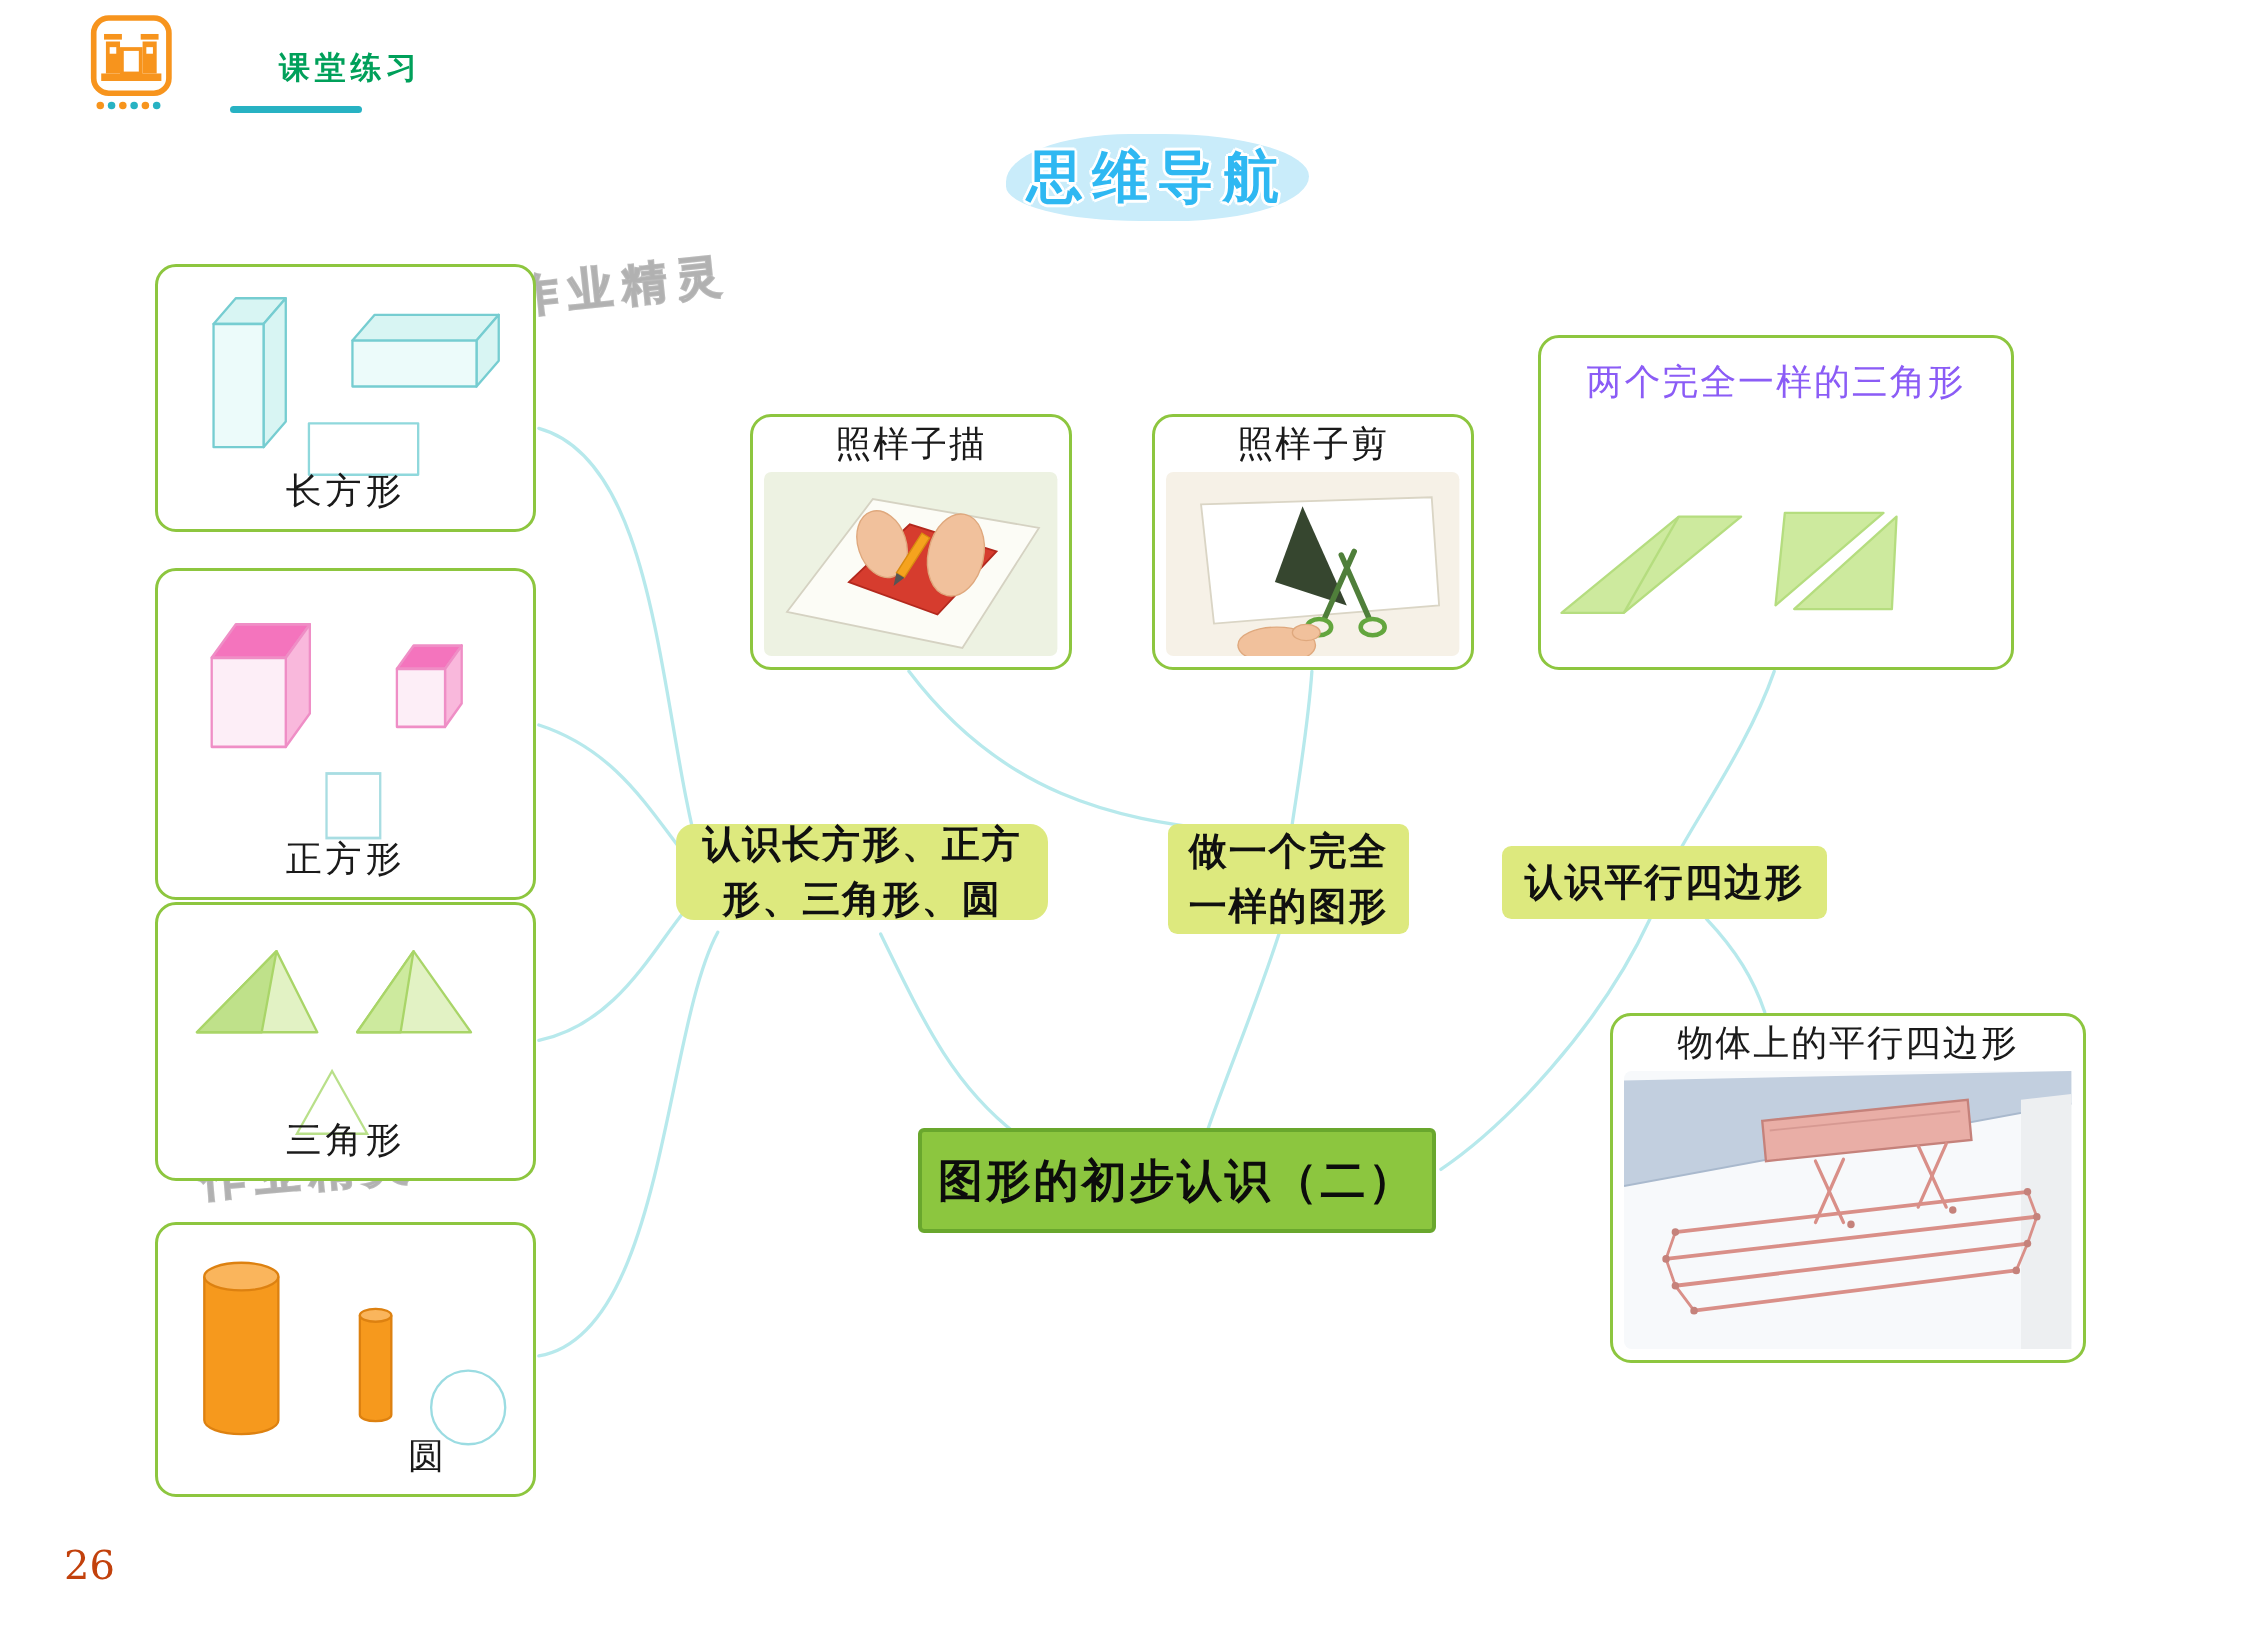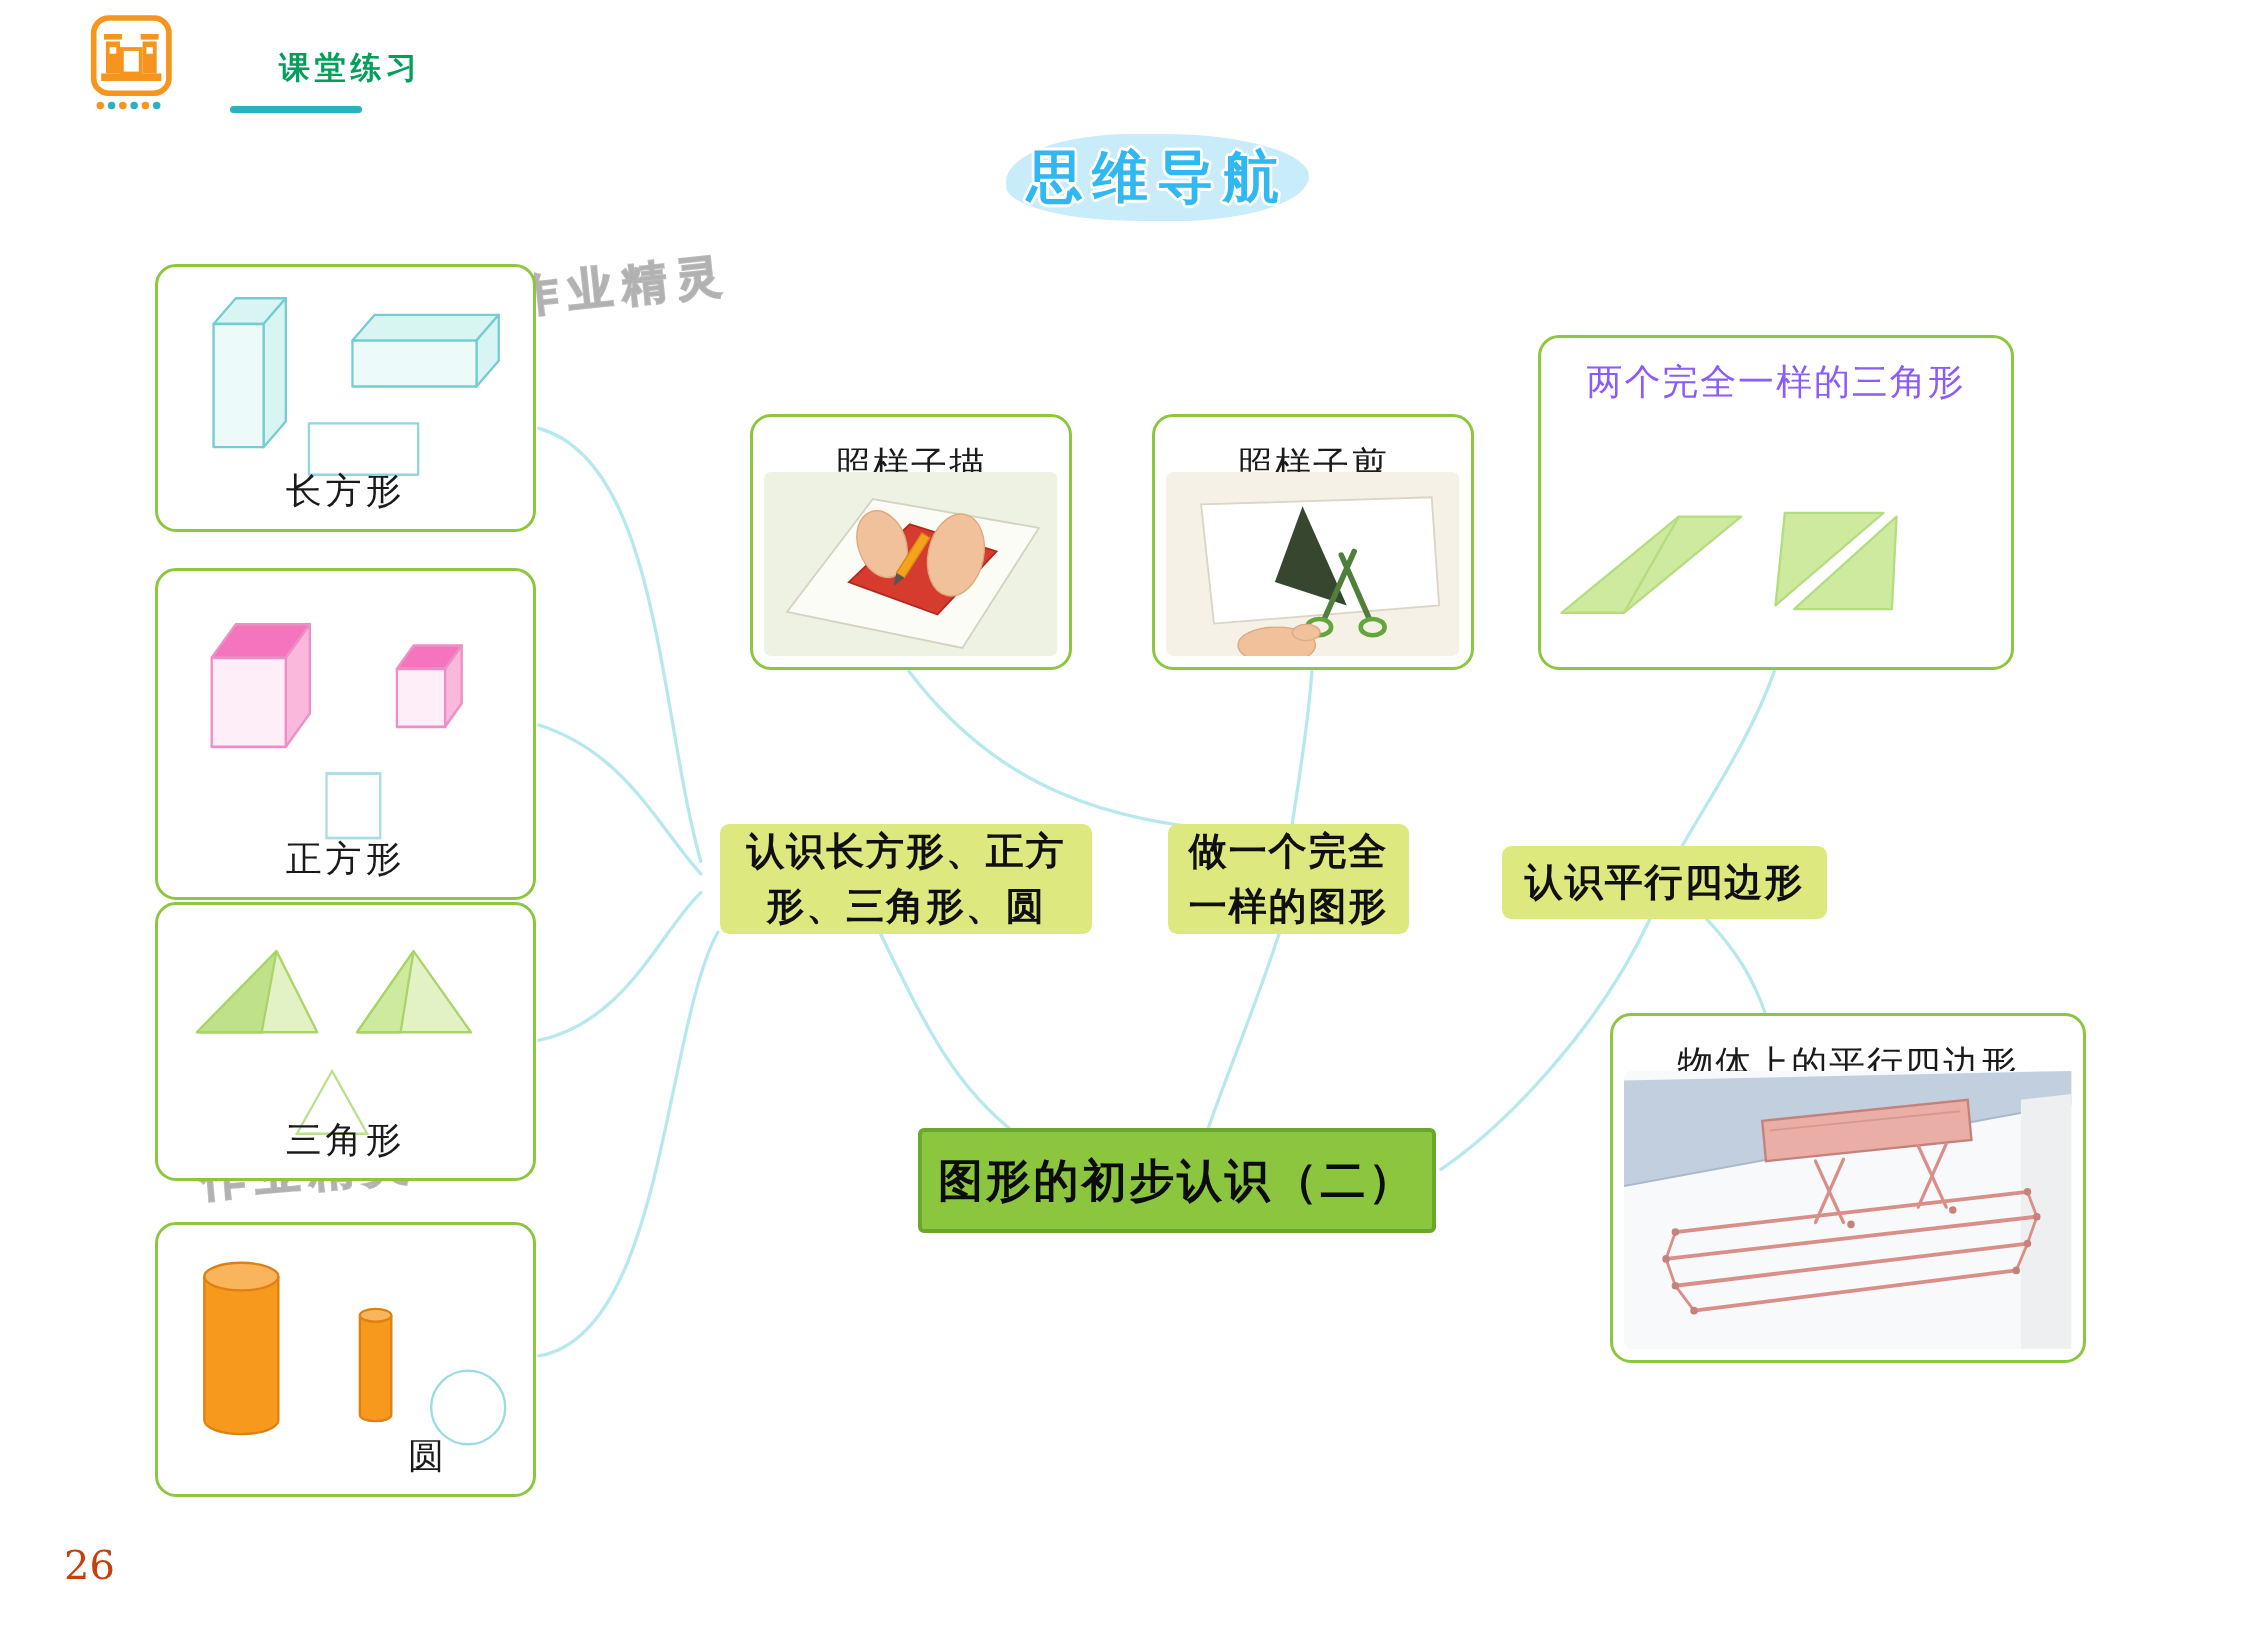--- a/index.html
+++ b/index.html
@@ -13,21 +13,21 @@
   #connectors{position:absolute;left:0;top:0;width:2266px;height:1644px;}
 
   
   .panel{position:absolute;background:#ffffff;border:3.8px solid #8dc63f;border-radius:21px;box-sizing:border-box;}
   .panel .shape-svg{position:absolute;left:0;top:0;width:100%;height:100%;}
   .panel .panel-label{position:absolute;bottom:13px;left:50%;transform:translateX(-50%);
       font-size:36px;color:#1a1a1a;letter-spacing:3.8px;white-space:nowrap;}
   .panel .panel-label.shift-right{left:72%;}
 
   
-  .photo-panel .photo-title{position:absolute;top:24px;left:50%;transform:translateX(-50%);
+  .photo-panel .photo-title{position:absolute;top:3px;left:50%;transform:translateX(-50%);
       font-size:36px;color:#1a1a1a;letter-spacing:1.9px;white-space:nowrap;}
   .photo-panel .photo-svg{position:absolute;left:11.3px;right:11.3px;top:55px;bottom:11.3px;width:calc(100% - 22.6px);height:calc(100% - 66px);}
 
   
   .caption-lines{position:absolute;top:17px;left:0;right:0;text-align:center;
       font-size:36px;line-height:1.5;color:#8b5cf6;letter-spacing:1.9px;}
   .tri-svg{position:absolute;left:0;bottom:7.5px;width:100%;height:198px;}
 
   
   .branch{position:absolute;background:#dde97e;border-radius:9.4px;display:flex;flex-direction:column;
@@ -202,21 +202,21 @@
     <svg class="tri-svg" viewBox="0 0 505 210" preserveAspectRatio="none">
       <g stroke="#b5dd7f" stroke-width="2.5" stroke-linejoin="round">
         <polygon points="22,160 148,58 215,58 89,160" fill="#cdea9e"></polygon>
         <line x1="148" y1="58" x2="89" y2="160"></line>
         <polygon points="262,54 368,54 252,152" fill="#cdea9e"></polygon>
         <polygon points="382,58 272,156 377,156" fill="#cdea9e"></polygon>
       </g>
     </svg>
   </div>
 
-  <div class="branch" style="left:720px;top:824px;width:372px;height:110px;">
+  <div class="branch" style="left:676px;top:824px;width:372px;height:96px;border-radius:18px;">
     <span>认识长方形、正方</span>
     <span>形、三角形、圆</span>
   </div>
   <div class="branch" style="left:1168px;top:824px;width:241px;height:110px;">
     <span>做一个完全</span>
     <span>一样的图形</span>
   </div>
   <div class="branch" style="left:1502px;top:846px;width:325px;height:73px;">
     <span>认识平行四边形</span>
   </div>

